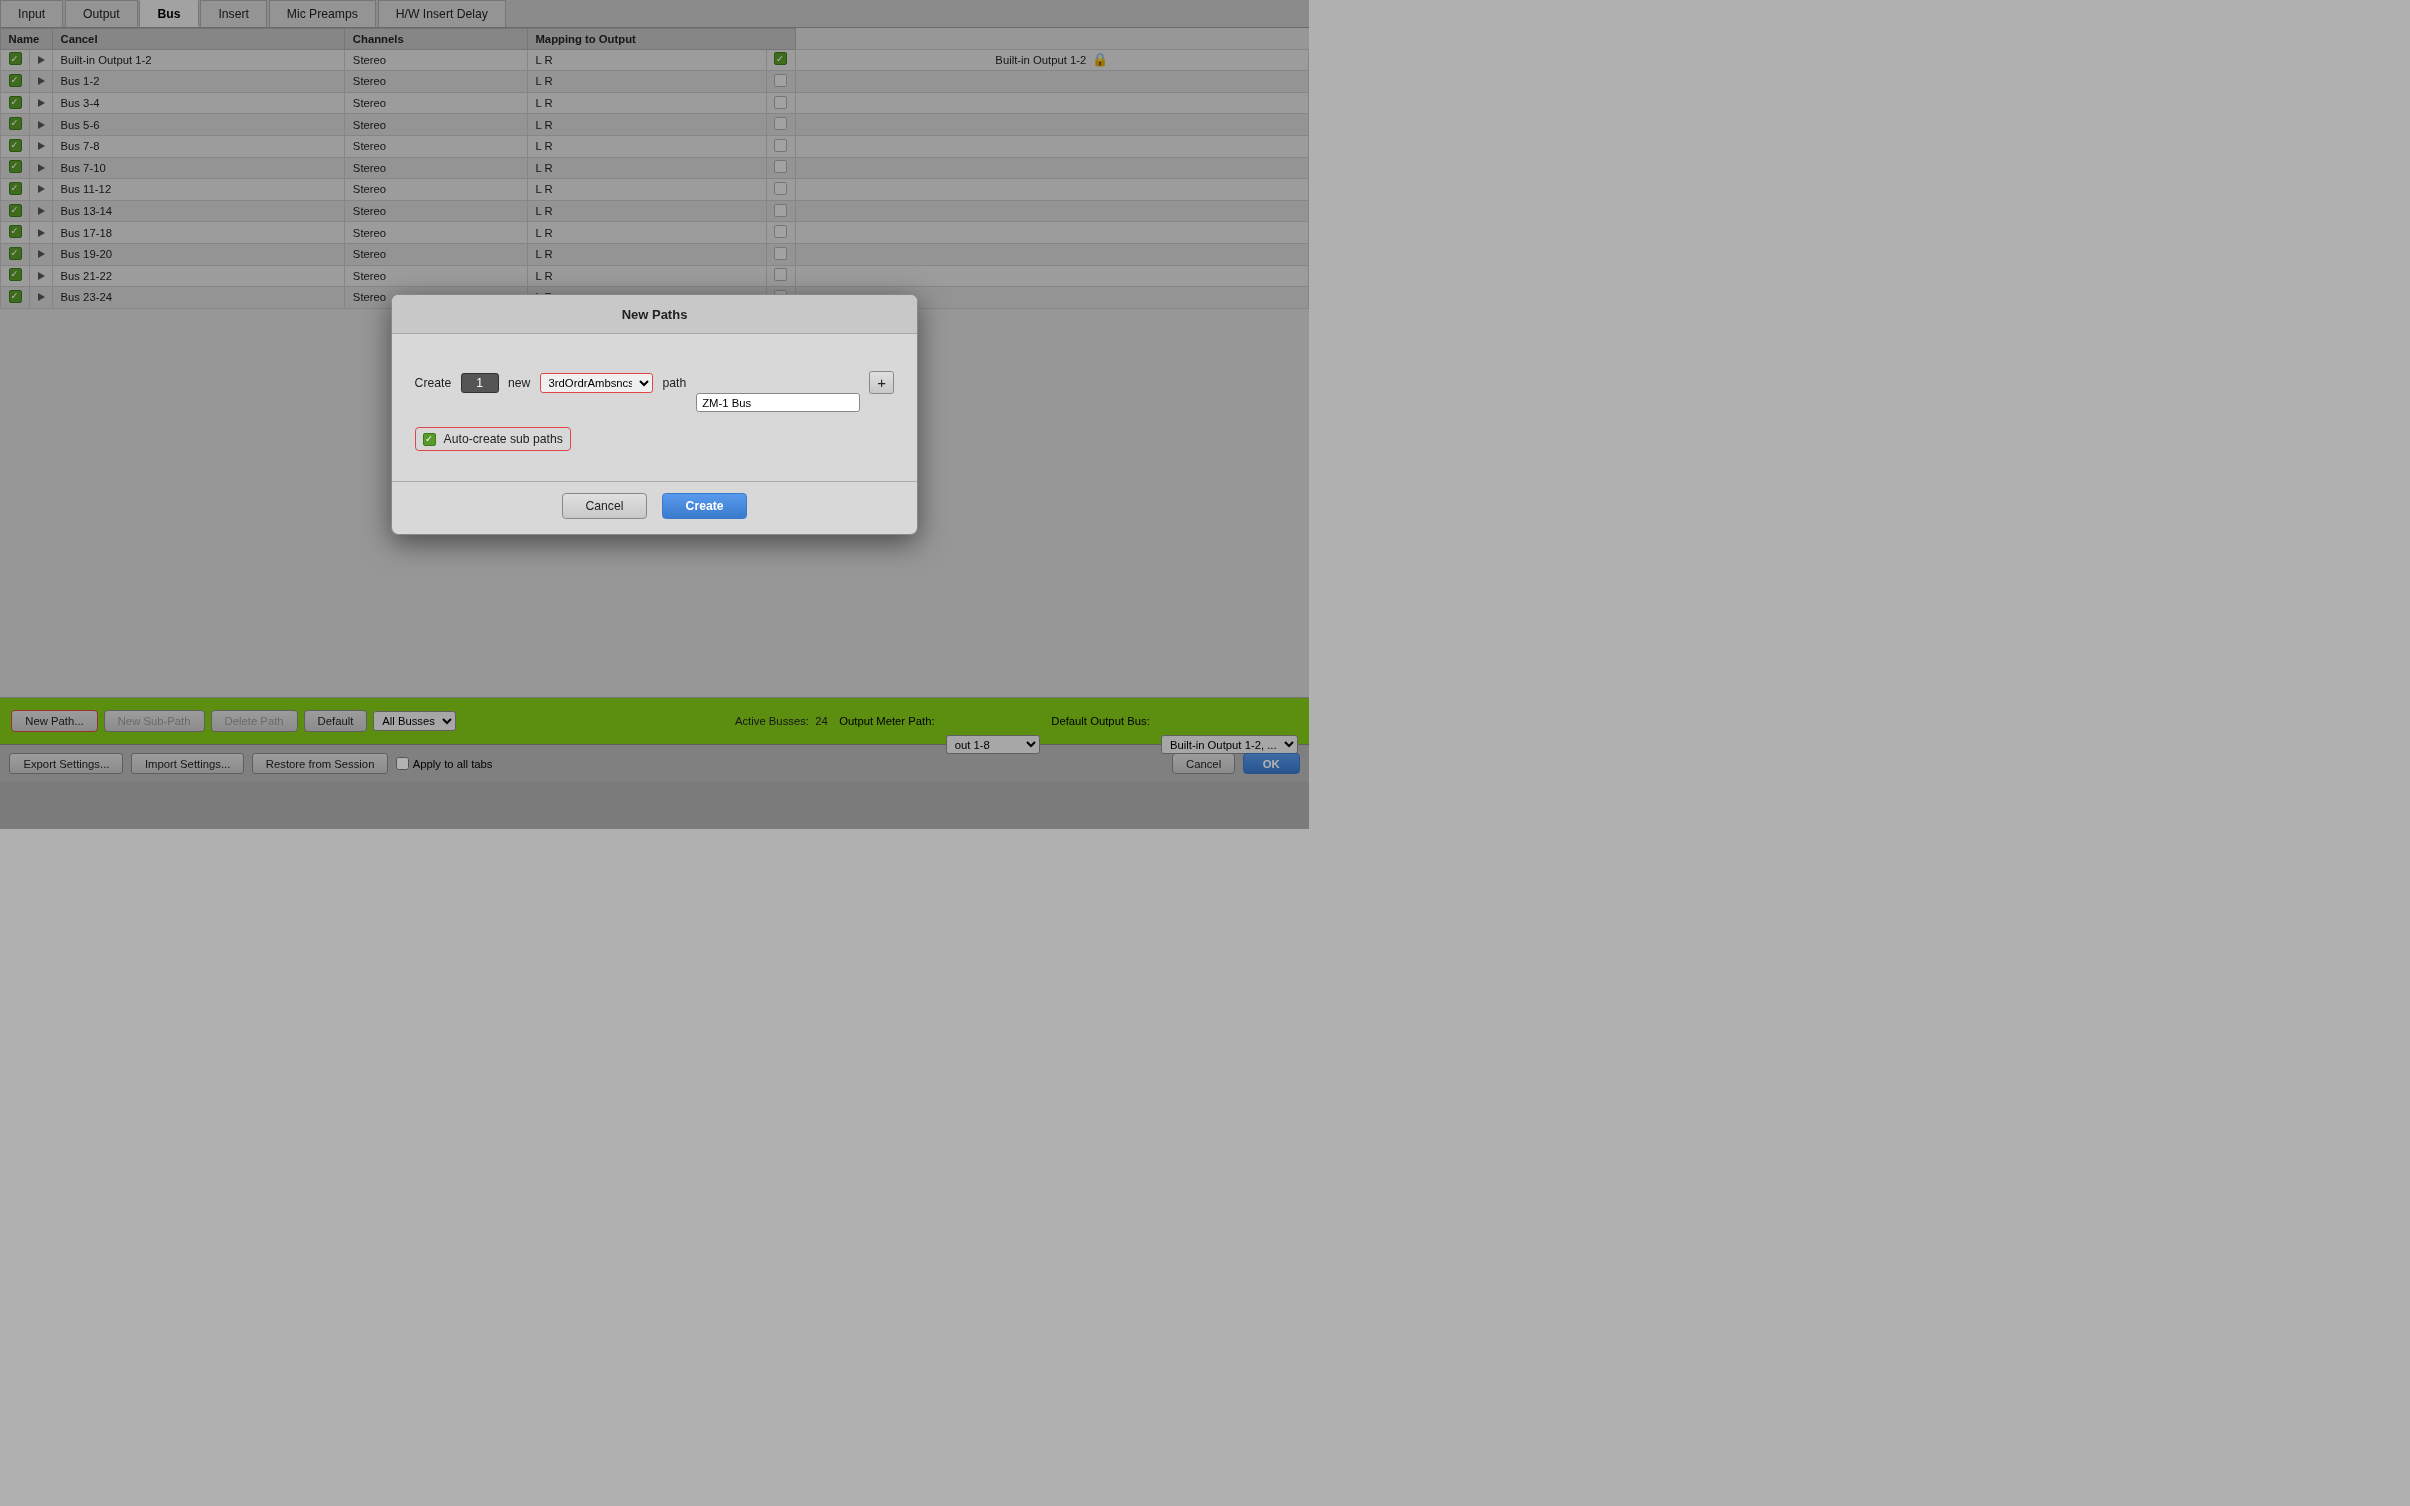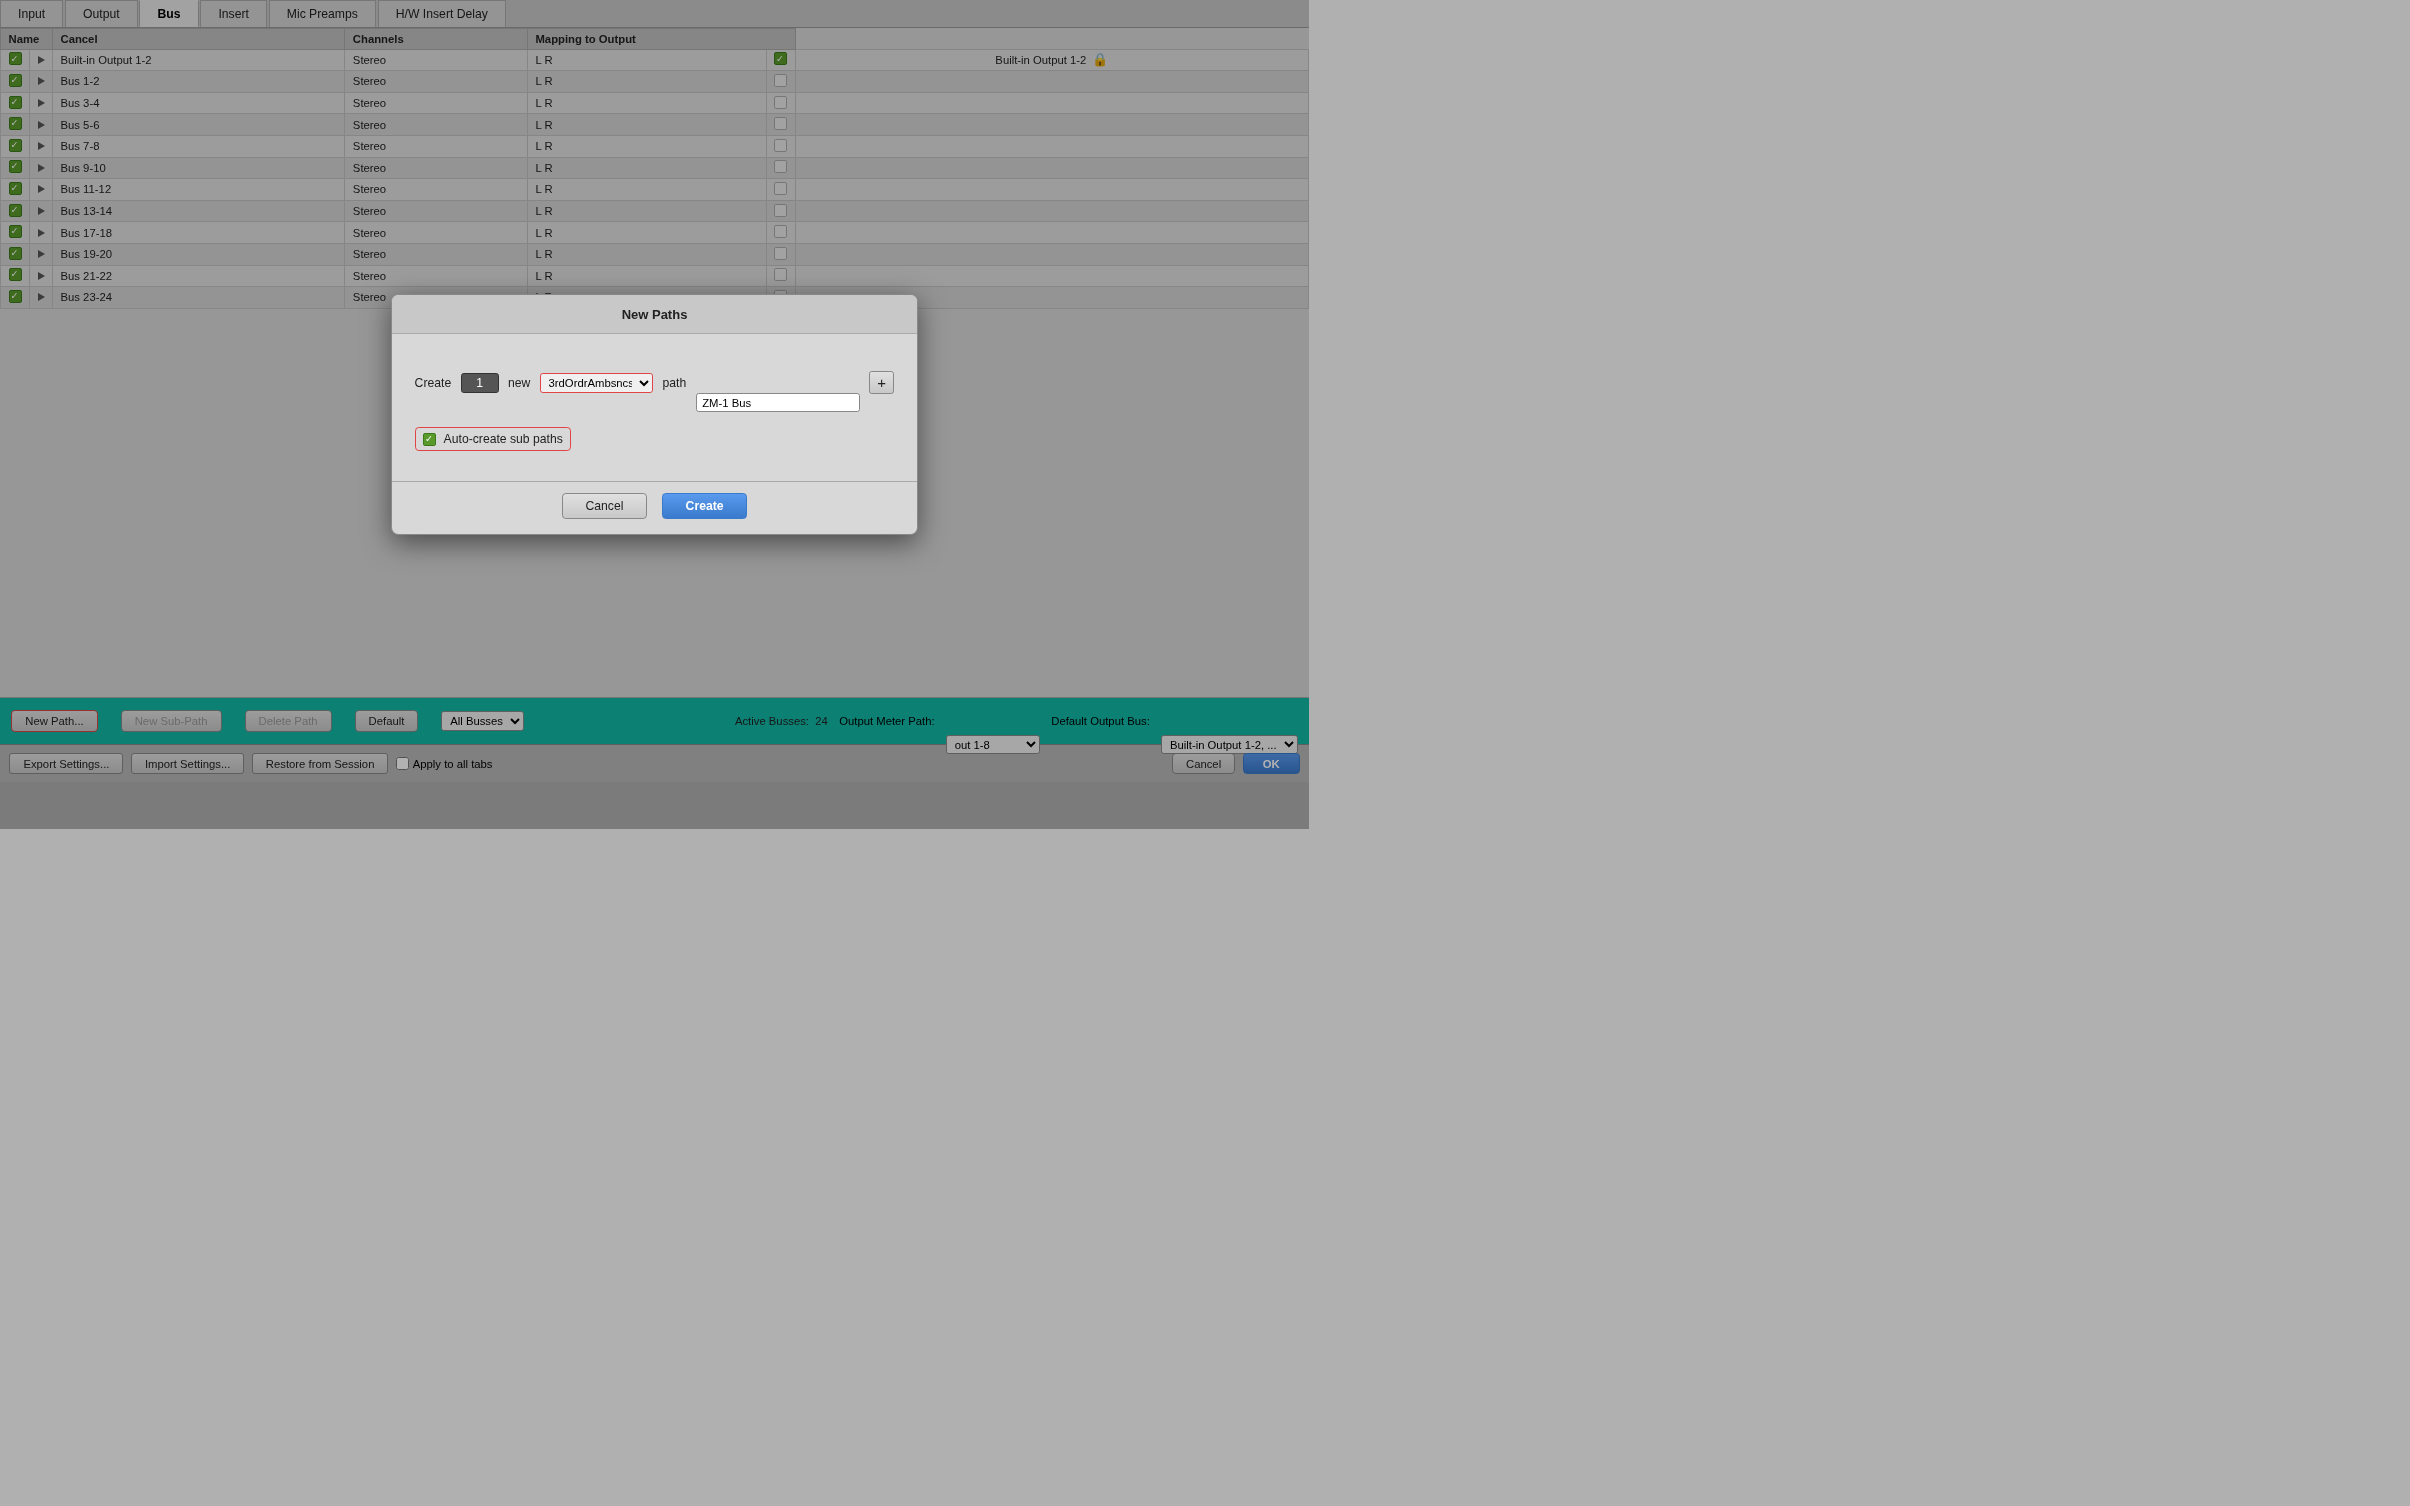--- a/index.html
+++ b/index.html
@@ -133,26 +133,26 @@
       justify-content: center;
       gap: 5.6px;
     }
     .lock-icon {
       font-size: 13px;
       color: #555;
     }
 
     
     .bottom-controls {
-      background: #14b8a6;
+      background: #84cc16;
       border-top: 0.9px solid #aaa;
       padding: 7.5px 11.3px;
       display: flex;
       align-items: center;
-      gap: 23px;
+      gap: 6px;
       height: 47px;
     }
 
     .ctrl-btn {
       padding: 3.8px 13px;
       border: 0.9px solid #888;
       border-radius: 3.8px;
       background: linear-gradient(180deg, #e0e0e0 0%, #c8c8c8 100%);
       font-size: 11.3px;
       cursor: pointer;
@@ -483,21 +483,21 @@
             <td style="width: 19px;"><span class="arrow-right"></span></td>
             <td>Bus 7-8</td>
             <td>Stereo</td>
             <td>L   R</td>
             <td style="text-align: center; width: 28px;"><span class="checkbox-empty"></span></td>
             <td class="mapping-cell"></td>
           </tr>
           <tr>
             <td class="check-cell"><span class="checkbox-green"></span></td>
             <td style="width: 19px;"><span class="arrow-right"></span></td>
-            <td>Bus 9-10</td>
+            <td>Bus 7-10</td>
             <td>Stereo</td>
             <td>L   R</td>
             <td style="text-align: center; width: 28px;"><span class="checkbox-empty"></span></td>
             <td class="mapping-cell"></td>
           </tr>
           <tr>
             <td class="check-cell"><span class="checkbox-green"></span></td>
             <td style="width: 19px;"><span class="arrow-right"></span></td>
             <td>Bus 11-12</td>
             <td>Stereo</td>

